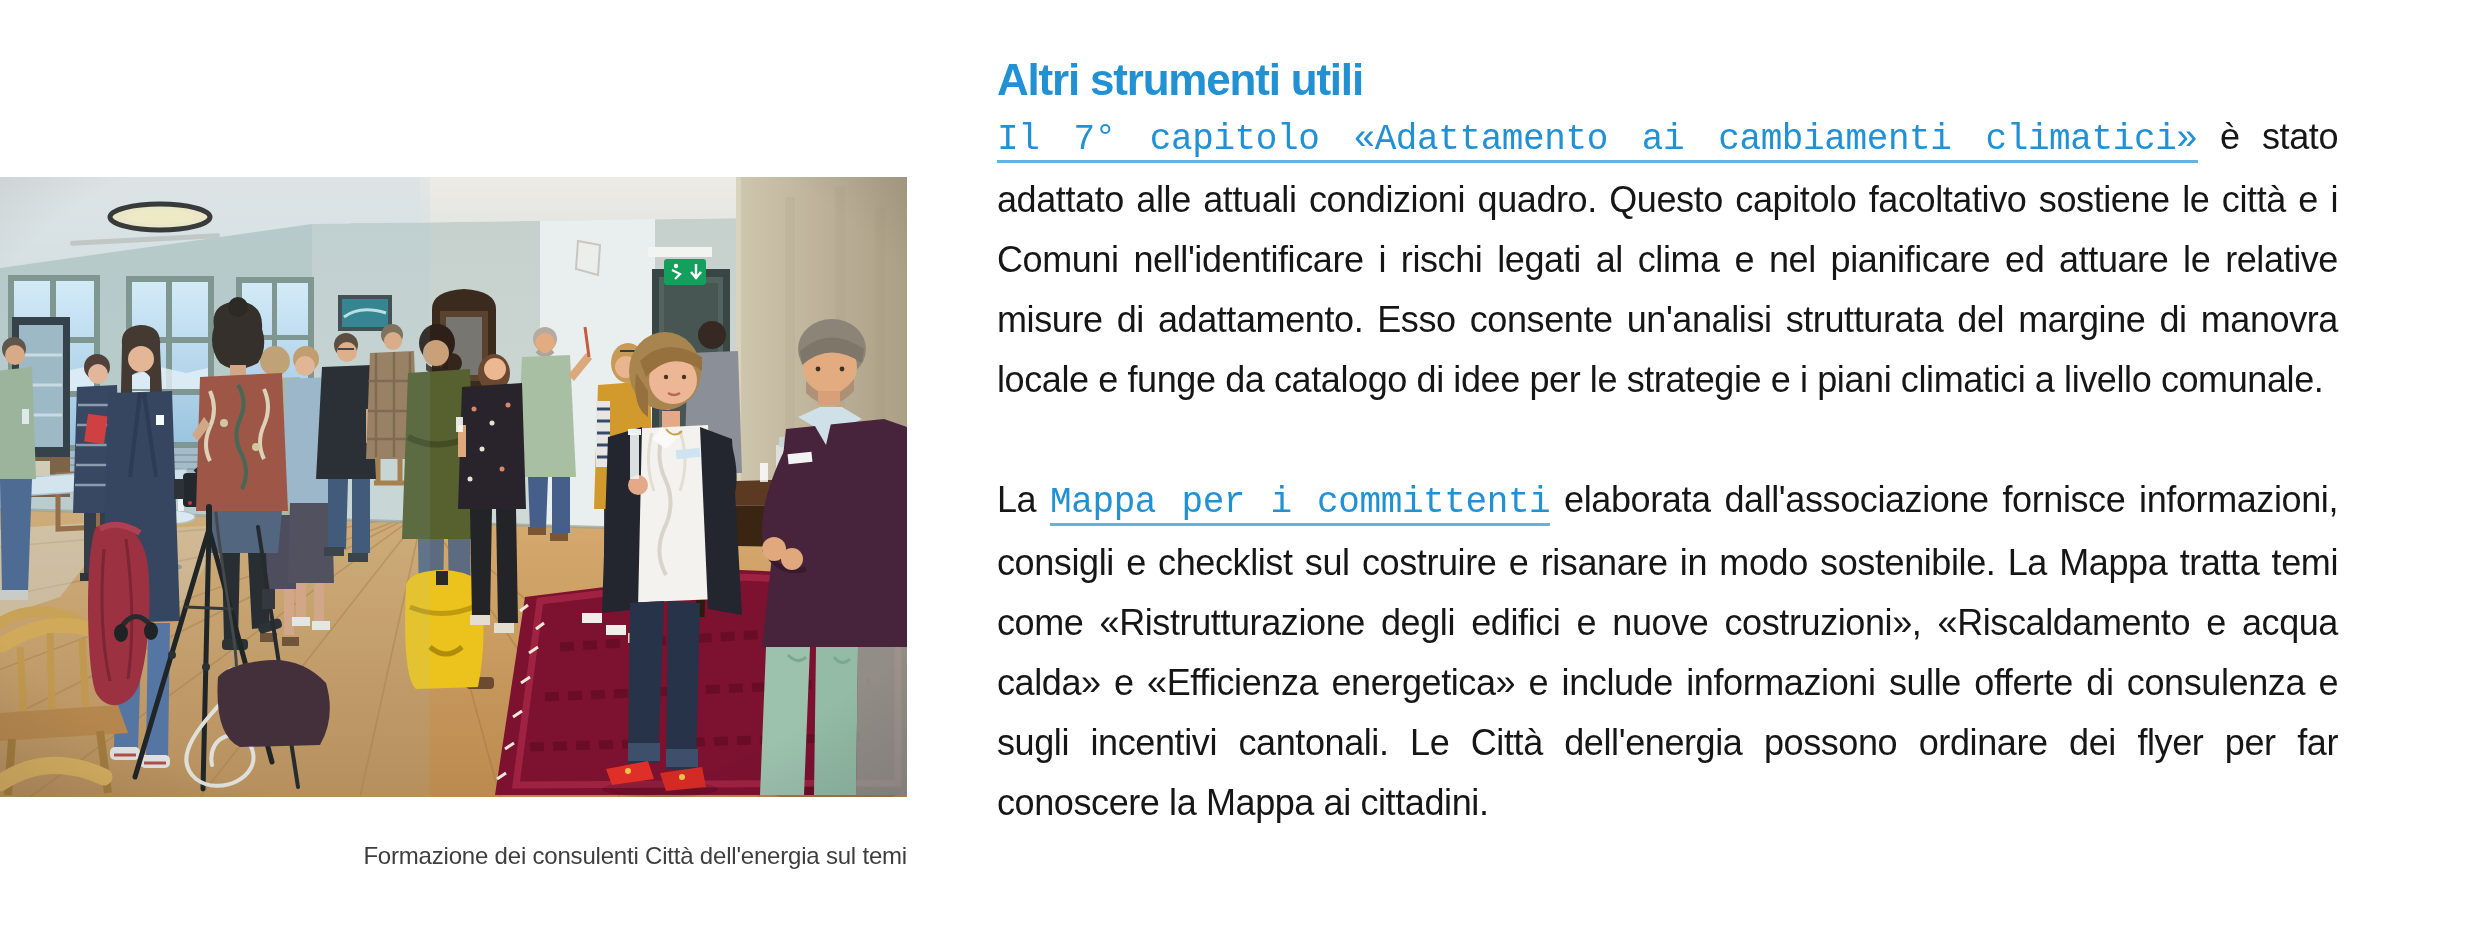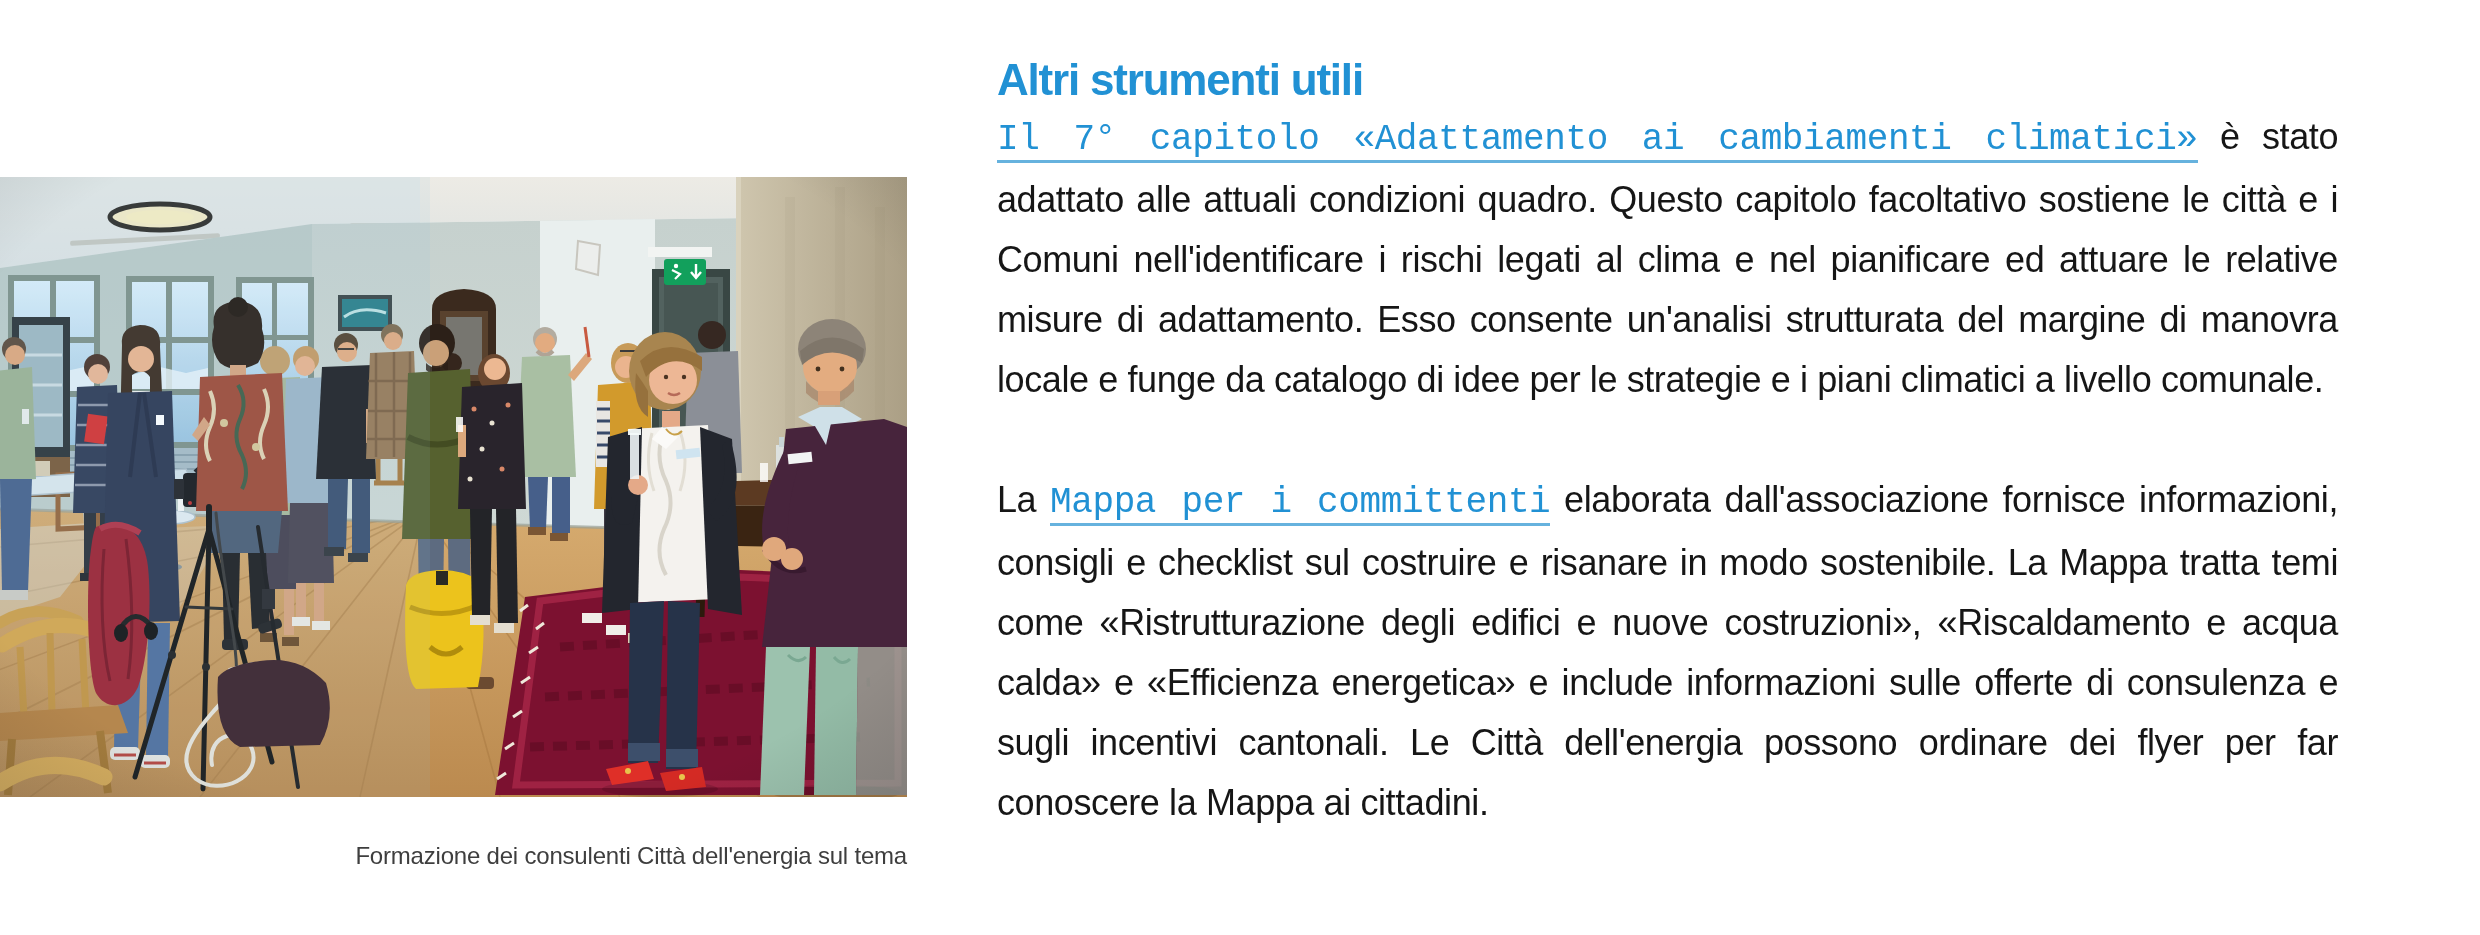--- a/index.html
+++ b/index.html
@@ -472,21 +472,21 @@
           <path d="M788,478 q10,10 18,2 M834,480 q8,10 16,2" stroke="#7aa892" stroke-width="3" fill="none"></path>
         </g>
       </g>
 
       <rect x="0" y="0" width="430" height="620" fill="#96c2e4" opacity="0.10"></rect>
       <rect x="0" y="0" width="907" height="620" fill="url(#vig)"></rect>
     </svg>
   </figure>
 
   <div class="photo-caption">
-    <div>Formazione dei consulenti Città dell'energia sul tema</div>
+    <div>Formazione dei consulenti Città dell'energia sul temi</div>
   </div>
 
   <div class="article">
     <h1>Altri strumenti utili</h1>
     <div>
         <p><a class="inline-link" href="#">Il 7° capitolo «Adattamento ai cambiamenti climatici»</a> è stato adattato alle attuali condizioni quadro. Questo capitolo facoltativo sostiene le città e i Comuni nell'identificare i rischi legati al clima e nel pianificare ed attuare le relative misure di adattamento. Esso consente un'analisi strutturata del margine di manovra locale e funge da catalogo di idee per le strategie e i piani climatici a livello comunale.</p>
         <p>La <a class="inline-link" href="#">Mappa per i committenti</a> elaborata dall'associazione fornisce informazio­ni, consigli e checklist sul costruire e risanare in modo sostenibile. La Mappa tratta temi come «Ristrutturazione degli edifici e nuove costruzioni», «Ri­scaldamento e acqua calda» e «Efficienza energetica» e include informazio­ni sulle offerte di consulenza e sugli incentivi cantonali. Le Città dell'energia possono ordinare dei flyer per far conoscere la Mappa ai cittadini.</p>
       </div>
   </div>
 

